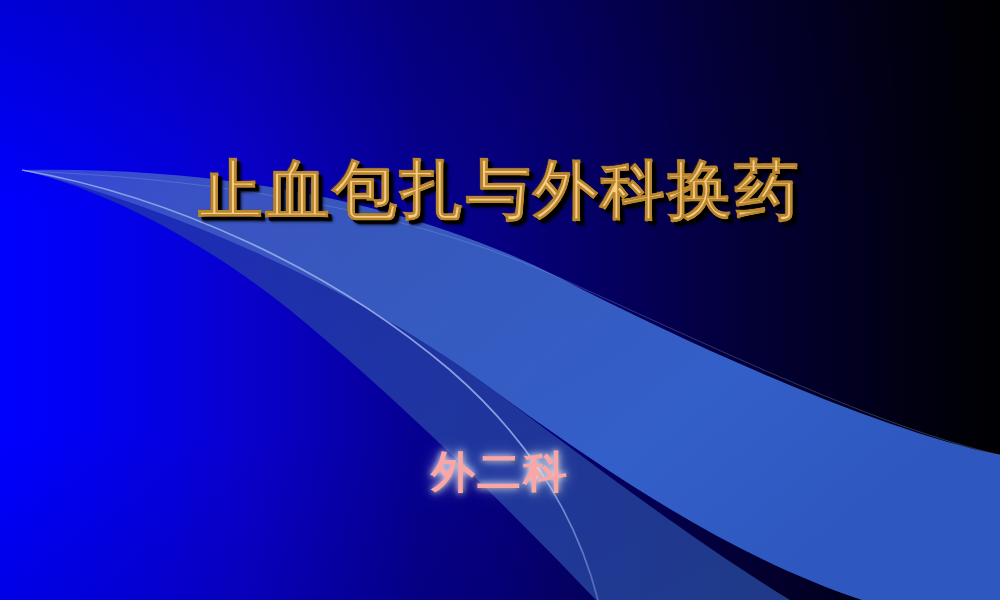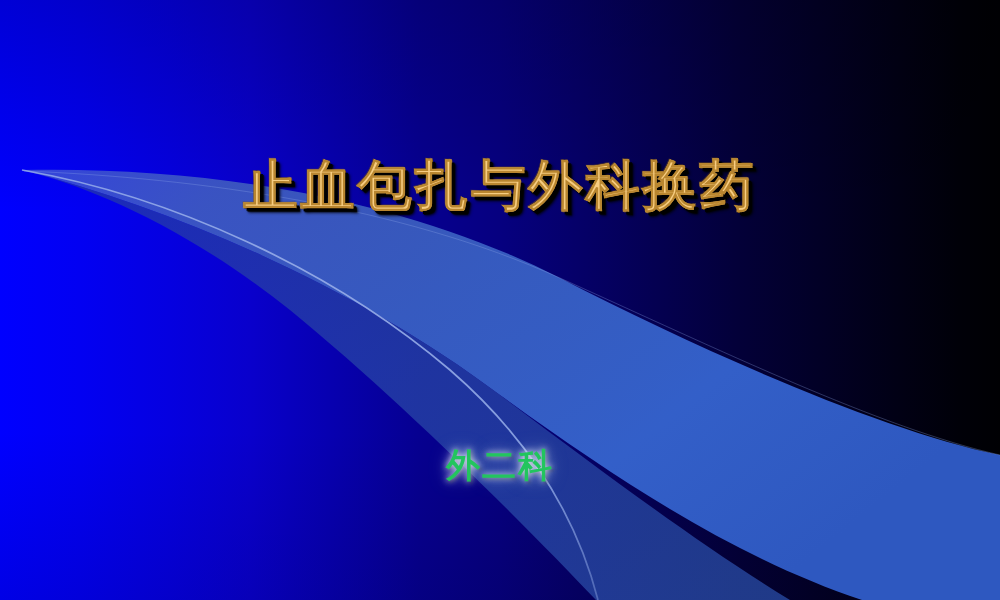--- a/index.html
+++ b/index.html
@@ -56,21 +56,21 @@
     position: absolute;
     left: 0;
     right: 0;
     top: 158px;
     text-align: center;
     z-index: 5;
   }
   .title-text {
     display: inline-block;
     font-family: "DejaVu Sans", sans-serif;
-    font-size: 54px;
+    font-size: 64px;
     font-weight: 700;
     letter-spacing: 3px;
     color: #f7cd81;
     line-height: 1.02;
     text-shadow:
        3px 3px 0 #000,
        4px 4px 1px rgba(0,0,0,0.95),
        5px 5px 3px rgba(0,0,0,0.75),
        1px 1px 0 #6b4a12,
       -1px -1px 0 rgba(120,80,18,0.55);
@@ -82,24 +82,24 @@
     position: absolute;
     left: 0;
     right: 0;
     top: 443px;
     text-align: center;
     z-index: 6;
   }
   .subtitle-text {
     display: inline-block;
     font-family: "DejaVu Sans", sans-serif;
-    font-size: 34px;
+    font-size: 44px;
     font-weight: 700;
     letter-spacing: 2px;
-    color: #22c55e;
+    color: #fca5a5;
     white-space: nowrap;
     text-shadow:
       0 0 6px rgba(255,255,255,0.85),
       0 0 12px rgba(220,235,255,0.6),
       0 0 20px rgba(180,210,255,0.35),
       2px 2px 3px rgba(0,0,0,0.35);
   }
 </style>
 </head>
 <body>

